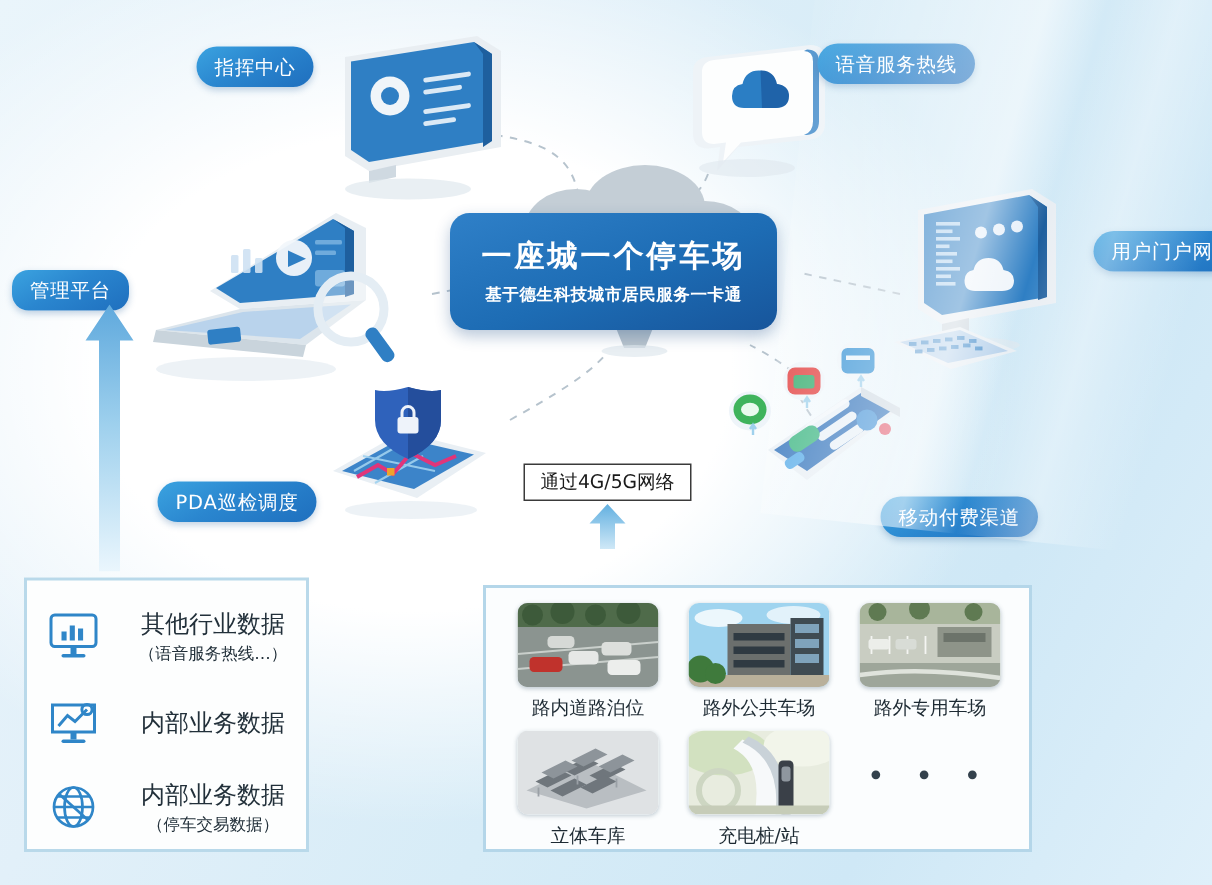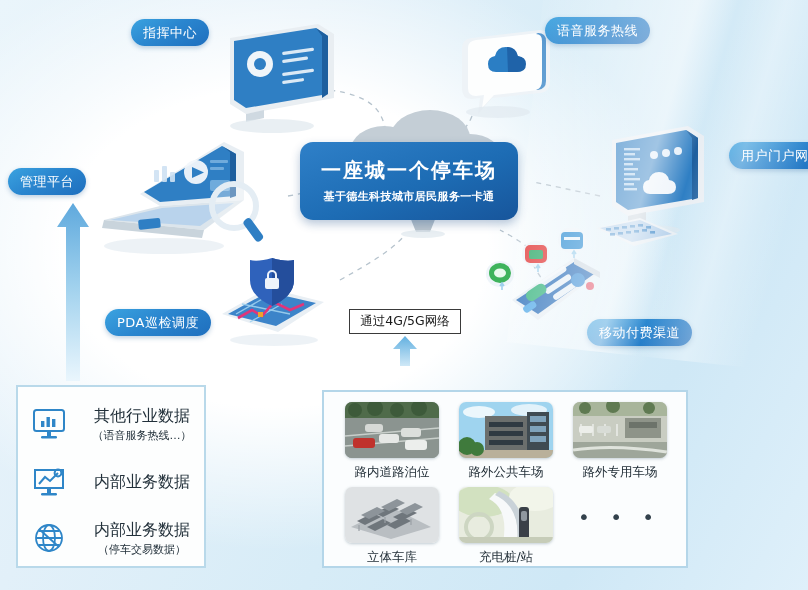--- a/index.html
+++ b/index.html
@@ -29,20 +29,21 @@
     display: flex; align-items: center; justify-content: center;
     color: #fff;
     border-radius: 14px;
     background: linear-gradient(150deg, #3ba3e0 0%, #2a86cf 45%, #1f6fbe 100%);
     box-shadow: 0 2px 5px rgba(30,90,150,.28);
     letter-spacing: .5px;
     white-space: nowrap;
     font-size: 13px;
     padding: 0 12px;
     height: 27px;
+    margin-top: 12px;
   }
   #banner {
     position: absolute; left: 300px; top: 142px; width: 218px; height: 78px;
     background: linear-gradient(160deg, #2f80c8 0%, #1d6cb4 55%, #17559b 100%);
     border-radius: 13px;
     box-shadow: 0 4px 10px rgba(20,70,130,.3);
     display: flex; flex-direction: column; align-items: center; justify-content: center;
     color: #fff;
   }
   #banner .t1 { font-size: 20px; font-weight: bold; letter-spacing: 2px; line-height: 1.15; }
@@ -268,21 +269,21 @@
         <rect x="42" y="106" width="5" height="2.6"></rect>
       <rect x="50" y="105" width="5" height="2.6"></rect>
         <rect x="58" y="107" width="5" height="2.6"></rect>
     </g>
   </svg>
 
   <div class="pill" style="left:131px;top:19px;">指挥中心</div>
 
   <div class="pill" style="left:545px;top:17px;">语音服务热线</div>
 
-  <div class="pill" style="left:8px;top:168px;">管理平台</div>
+  <div class="pill" style="left:8px;top:168px;border-radius:11px;">管理平台</div>
 
   <div class="pill" style="left:729px;top:142px;">用户门户网站</div>
 
   <div class="pill" style="left:105px;top:309px;">PDA巡检调度</div>
 
   <div class="pill" style="left:587px;top:319px;">移动付费渠道</div>
 
   <div id="net-box">通过4G/5G网络</div>
   <svg id="net-arrow" viewBox="0 0 26 30">
     <defs>

